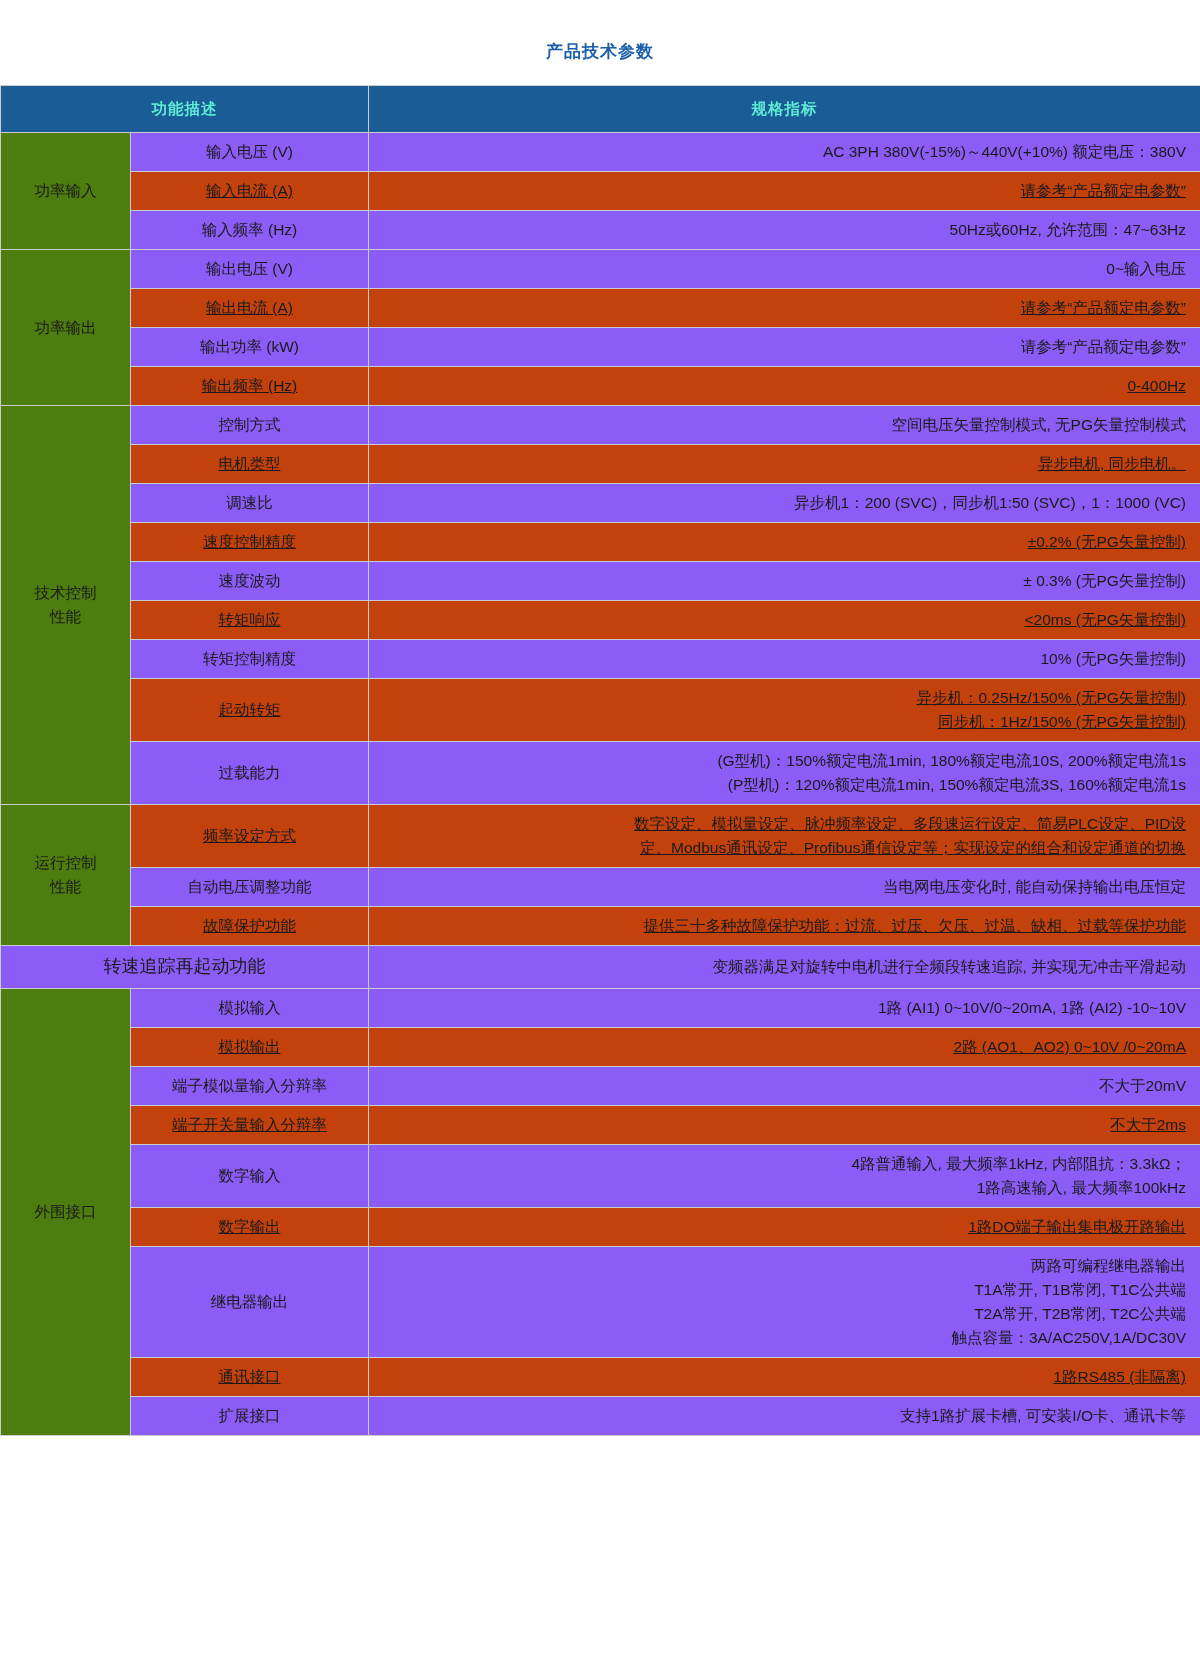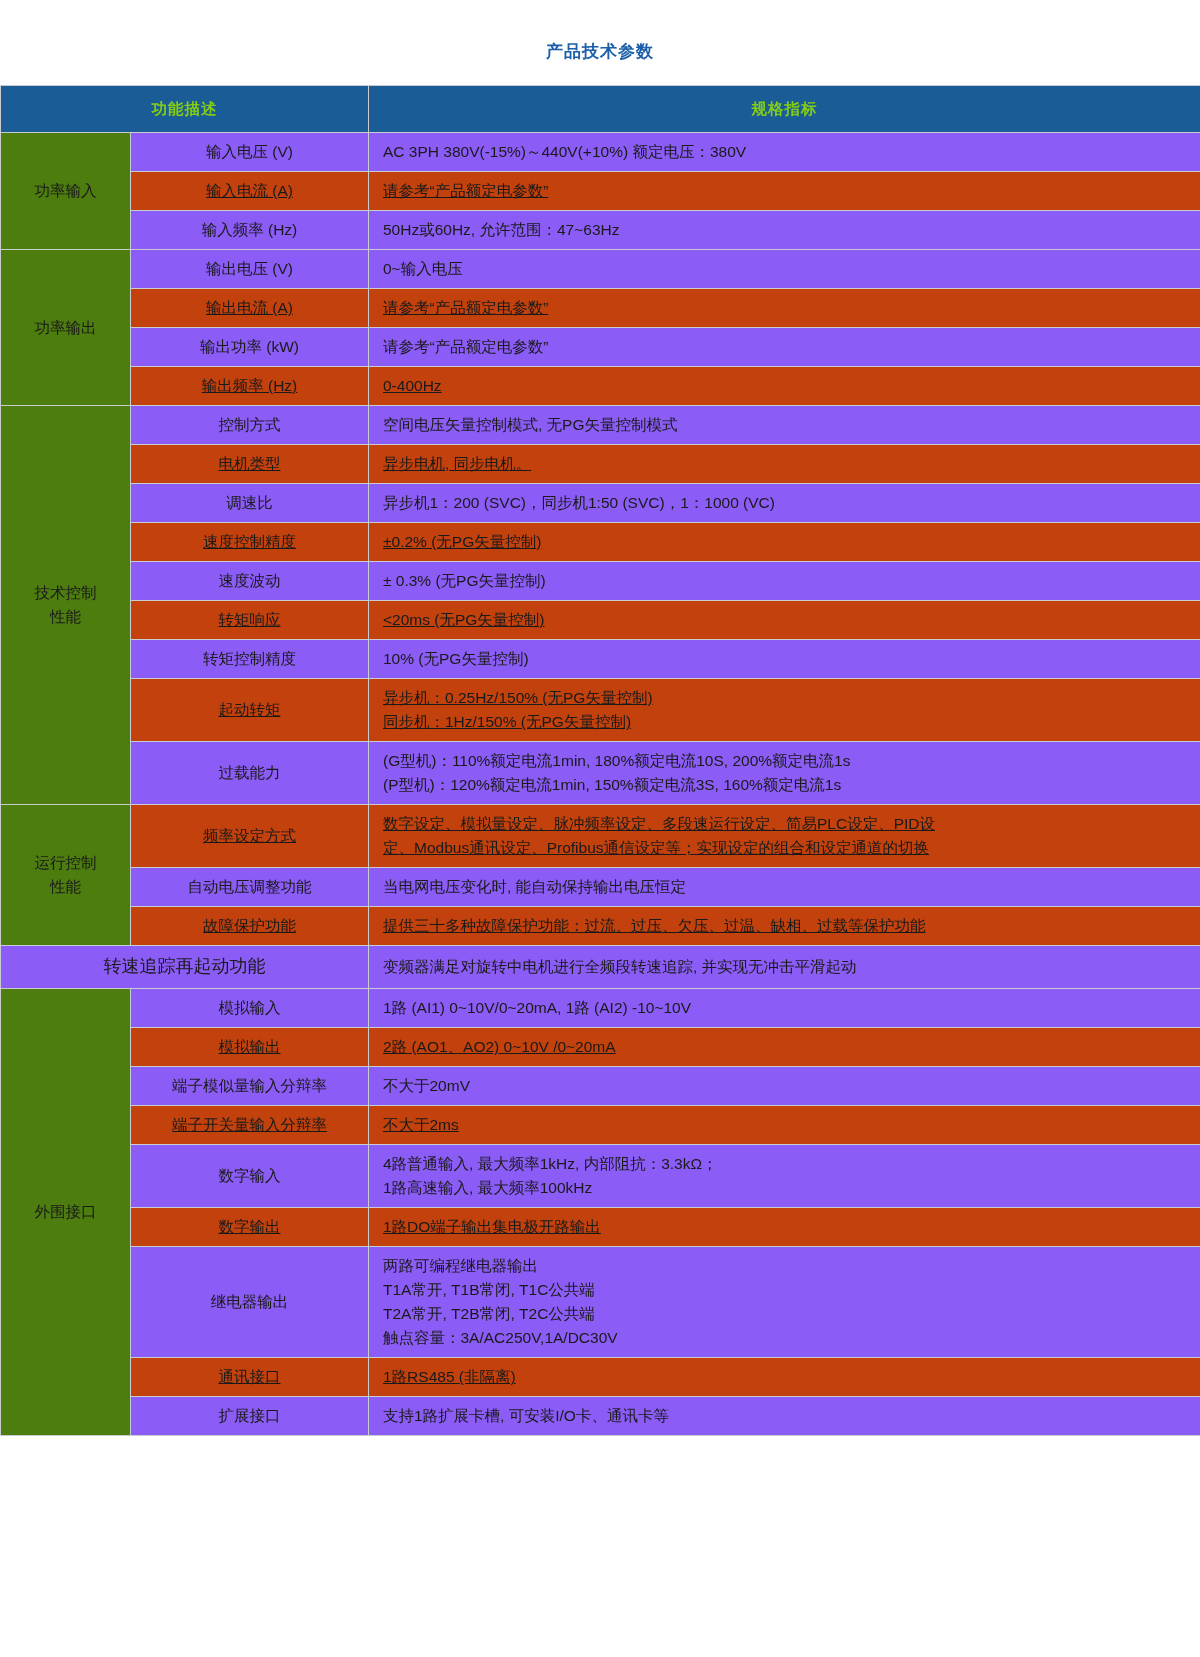--- a/index.html
+++ b/index.html
@@ -36,21 +36,21 @@
   table.spec col.c3 { width: 832px; }
 
   table.spec th, table.spec td {
     border: 1px solid #c9ccd1;
     vertical-align: middle;
     font-size: 15.5px;
     line-height: 1.55;
   }
   thead th {
     background: #1a5c95;
-    color: #84cc16;
+    color: #5eead4;
     font-size: 16.5px;
     font-weight: bold;
     text-align: center;
     height: 44px;
     border: 1px solid #1a5c95;
     letter-spacing: 1px;
     margin-top: 22px;
   }
   td.group {
     text-align: center;
@@ -58,21 +58,21 @@
     font-size: 16px;
     padding: 4px 2px;
     line-height: 1.5;
   }
   td.feat {
     text-align: center;
     padding: 7px 6px;
     white-space: nowrap;
   }
   td.val {
-    text-align: left;
+    text-align: right;
     padding: 7px 14px;
   }
   tr.shade td.feat, tr.shade td.val {
     background: #8b5cf6;
   }
   tr.plain td.feat, tr.plain td.val {
     background: #c2410c;
     text-decoration: underline;
   }
   td.val .line { display: block; }
@@ -188,21 +188,21 @@
         <tr class="plain">
           <td class="feat">起动转矩</td>
           <td class="val">
             <span class="line">异步机：0.25Hz/150% (无PG矢量控制)</span>
             <span class="line">同步机：1Hz/150% (无PG矢量控制)</span>
           </td>
         </tr>
         <tr class="shade">
           <td class="feat">过载能力</td>
           <td class="val">
-            <span class="line">(G型机)：110%额定电流1min, 180%额定电流10S, 200%额定电流1s</span>
+            <span class="line">(G型机)：150%额定电流1min, 180%额定电流10S, 200%额定电流1s</span>
             <span class="line">(P型机)：120%额定电流1min, 150%额定电流3S, 160%额定电流1s</span>
           </td>
         </tr>
         <tr class="plain">
           <td class="group" rowspan="3">运行控制<br>性能</td>
           <td class="feat">频率设定方式</td>
           <td class="val">
             <span class="line">数字设定、模拟量设定、脉冲频率设定、多段速运行设定、简易PLC设定、PID设</span>
             <span class="line">定、Modbus通讯设定、Profibus通信设定等；实现设定的组合和设定通道的切换</span>
           </td>

